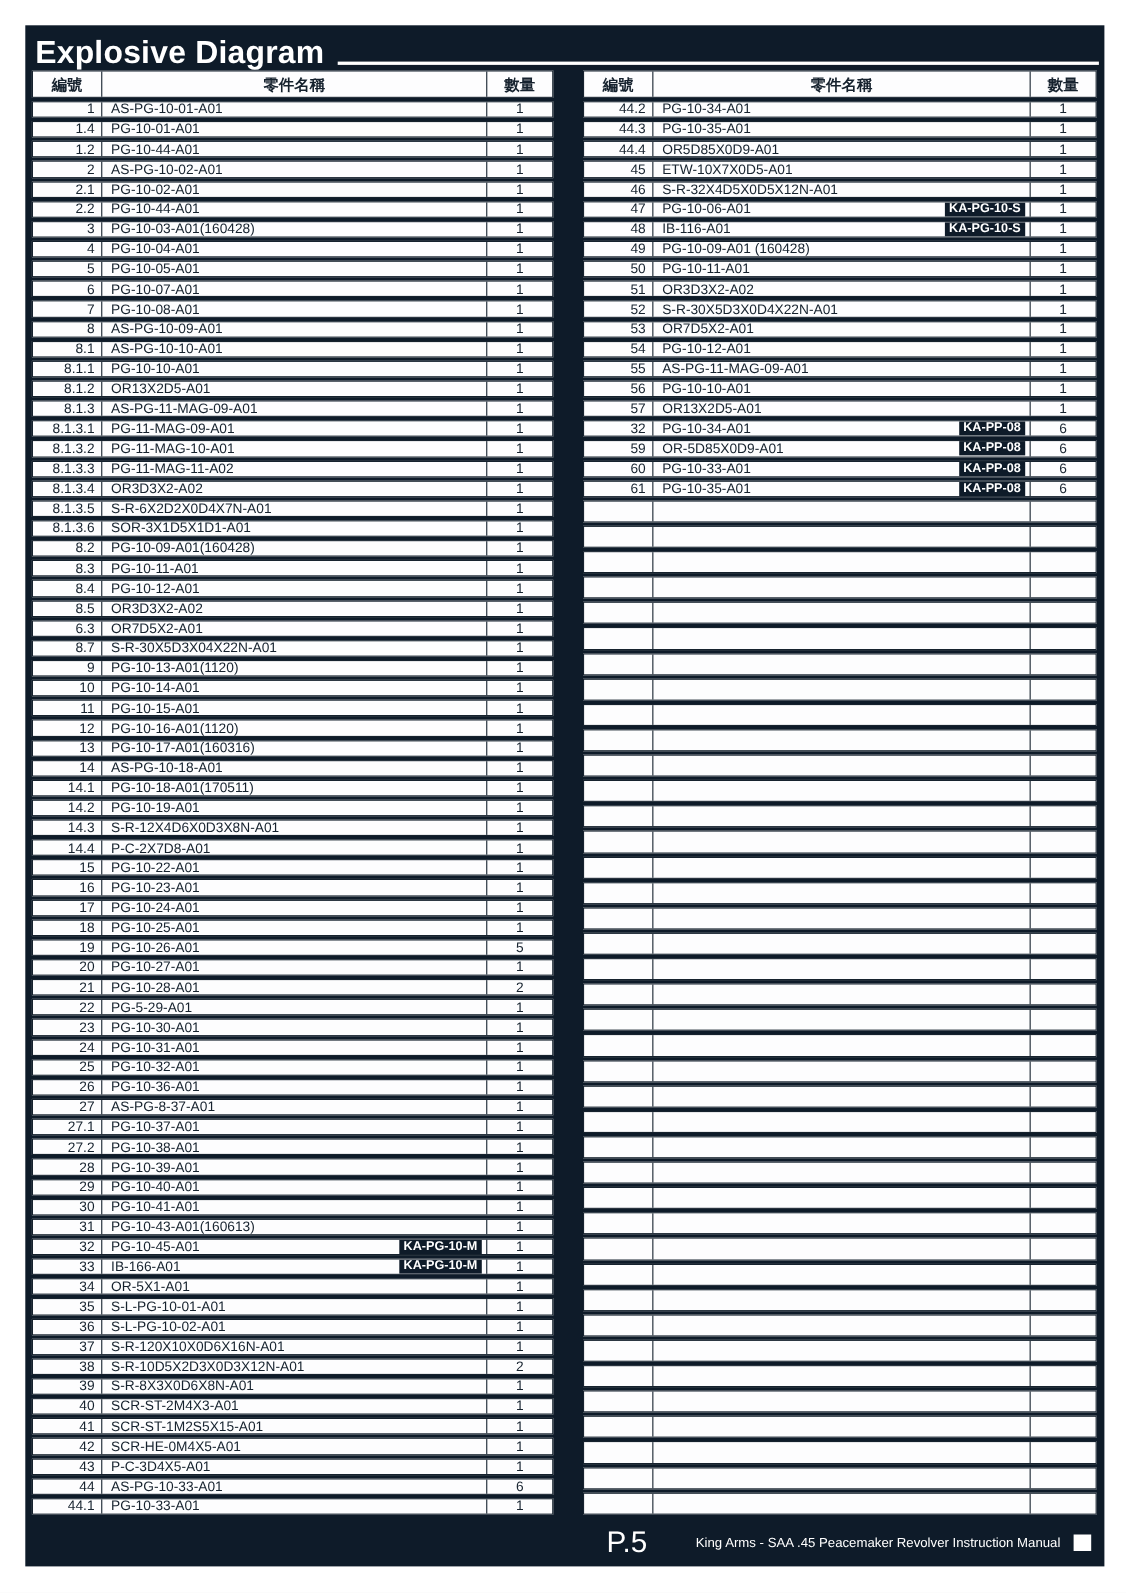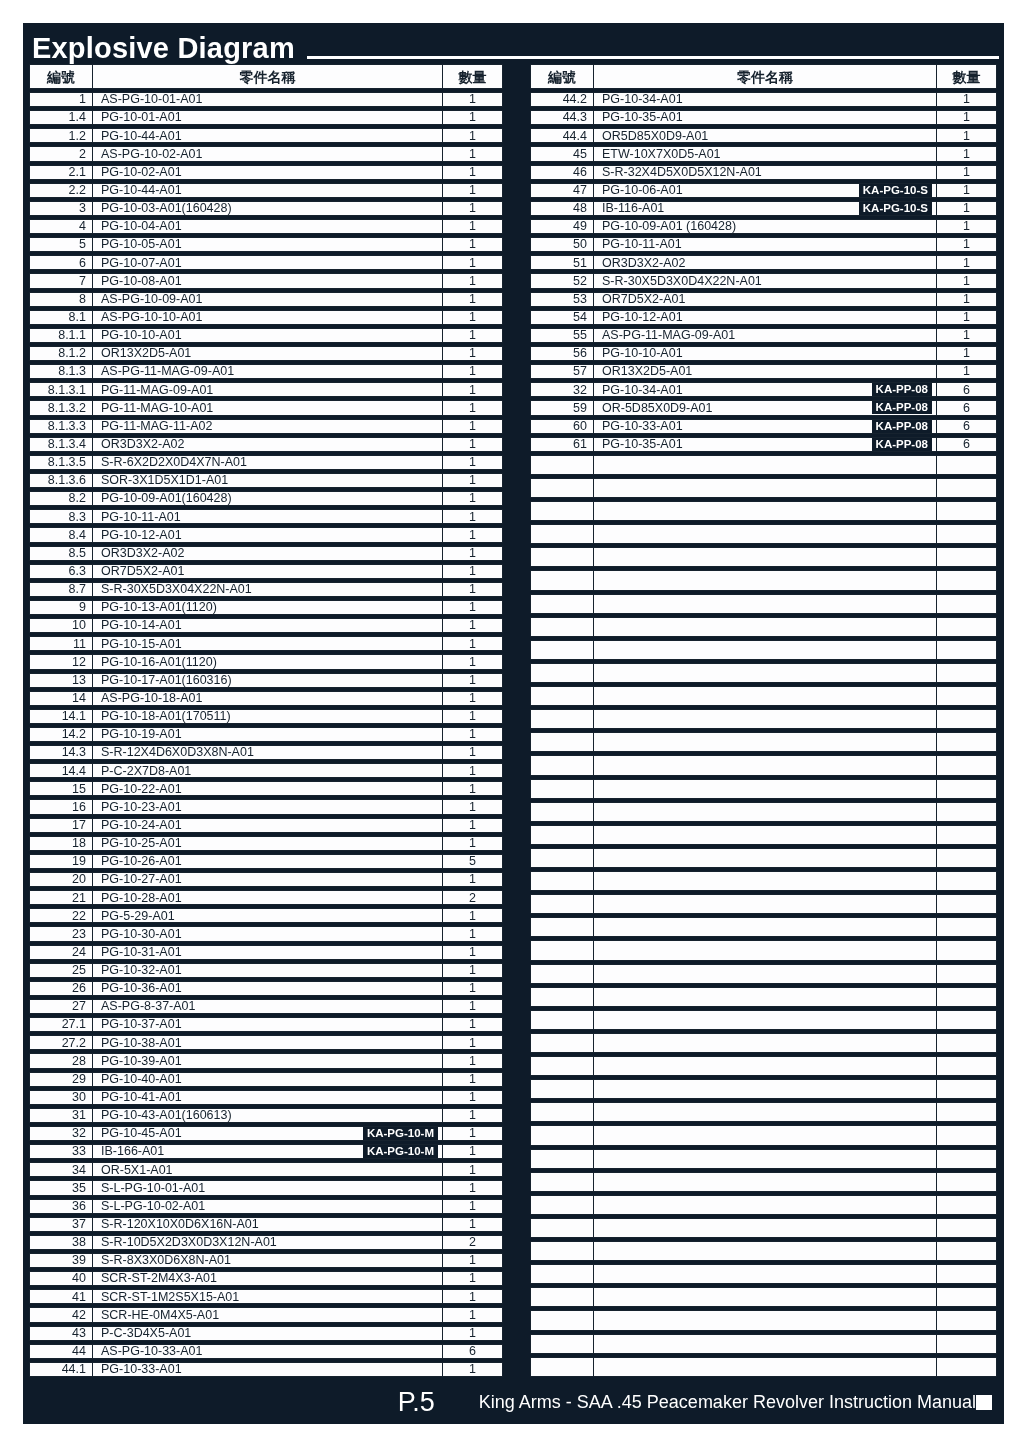--- a/index.html
+++ b/index.html
@@ -48,21 +48,21 @@
     background: #0e1b29; color: #ffffff; font-weight: bold;
     font-size: 11.5px; line-height: 13px; padding: 0 4px;
     flex: none; margin-left: 20px;
   }
 
   .footer {
     position: absolute; left: 0; right: 12px; bottom: 9px; height: 26px;
     display: flex; align-items: center; justify-content: flex-end; color: #ffffff;
   }
   .pnum  { font-size: 27px; margin-right: 44px; }
-  .ftext { font-size: 18px; margin-right: 0; white-space: nowrap; }
+  .ftext { font-size: 12px; margin-right: 12px; white-space: nowrap; }
   .fsquare { width: 16px; height: 15px; background: #ffffff; flex: none; }
 </style>
 </head>
 <body>
 
 <div class="canvas">
   <div class="dark-page">
 
     <div class="title-row">
       <span class="title">Explosive Diagram</span>

